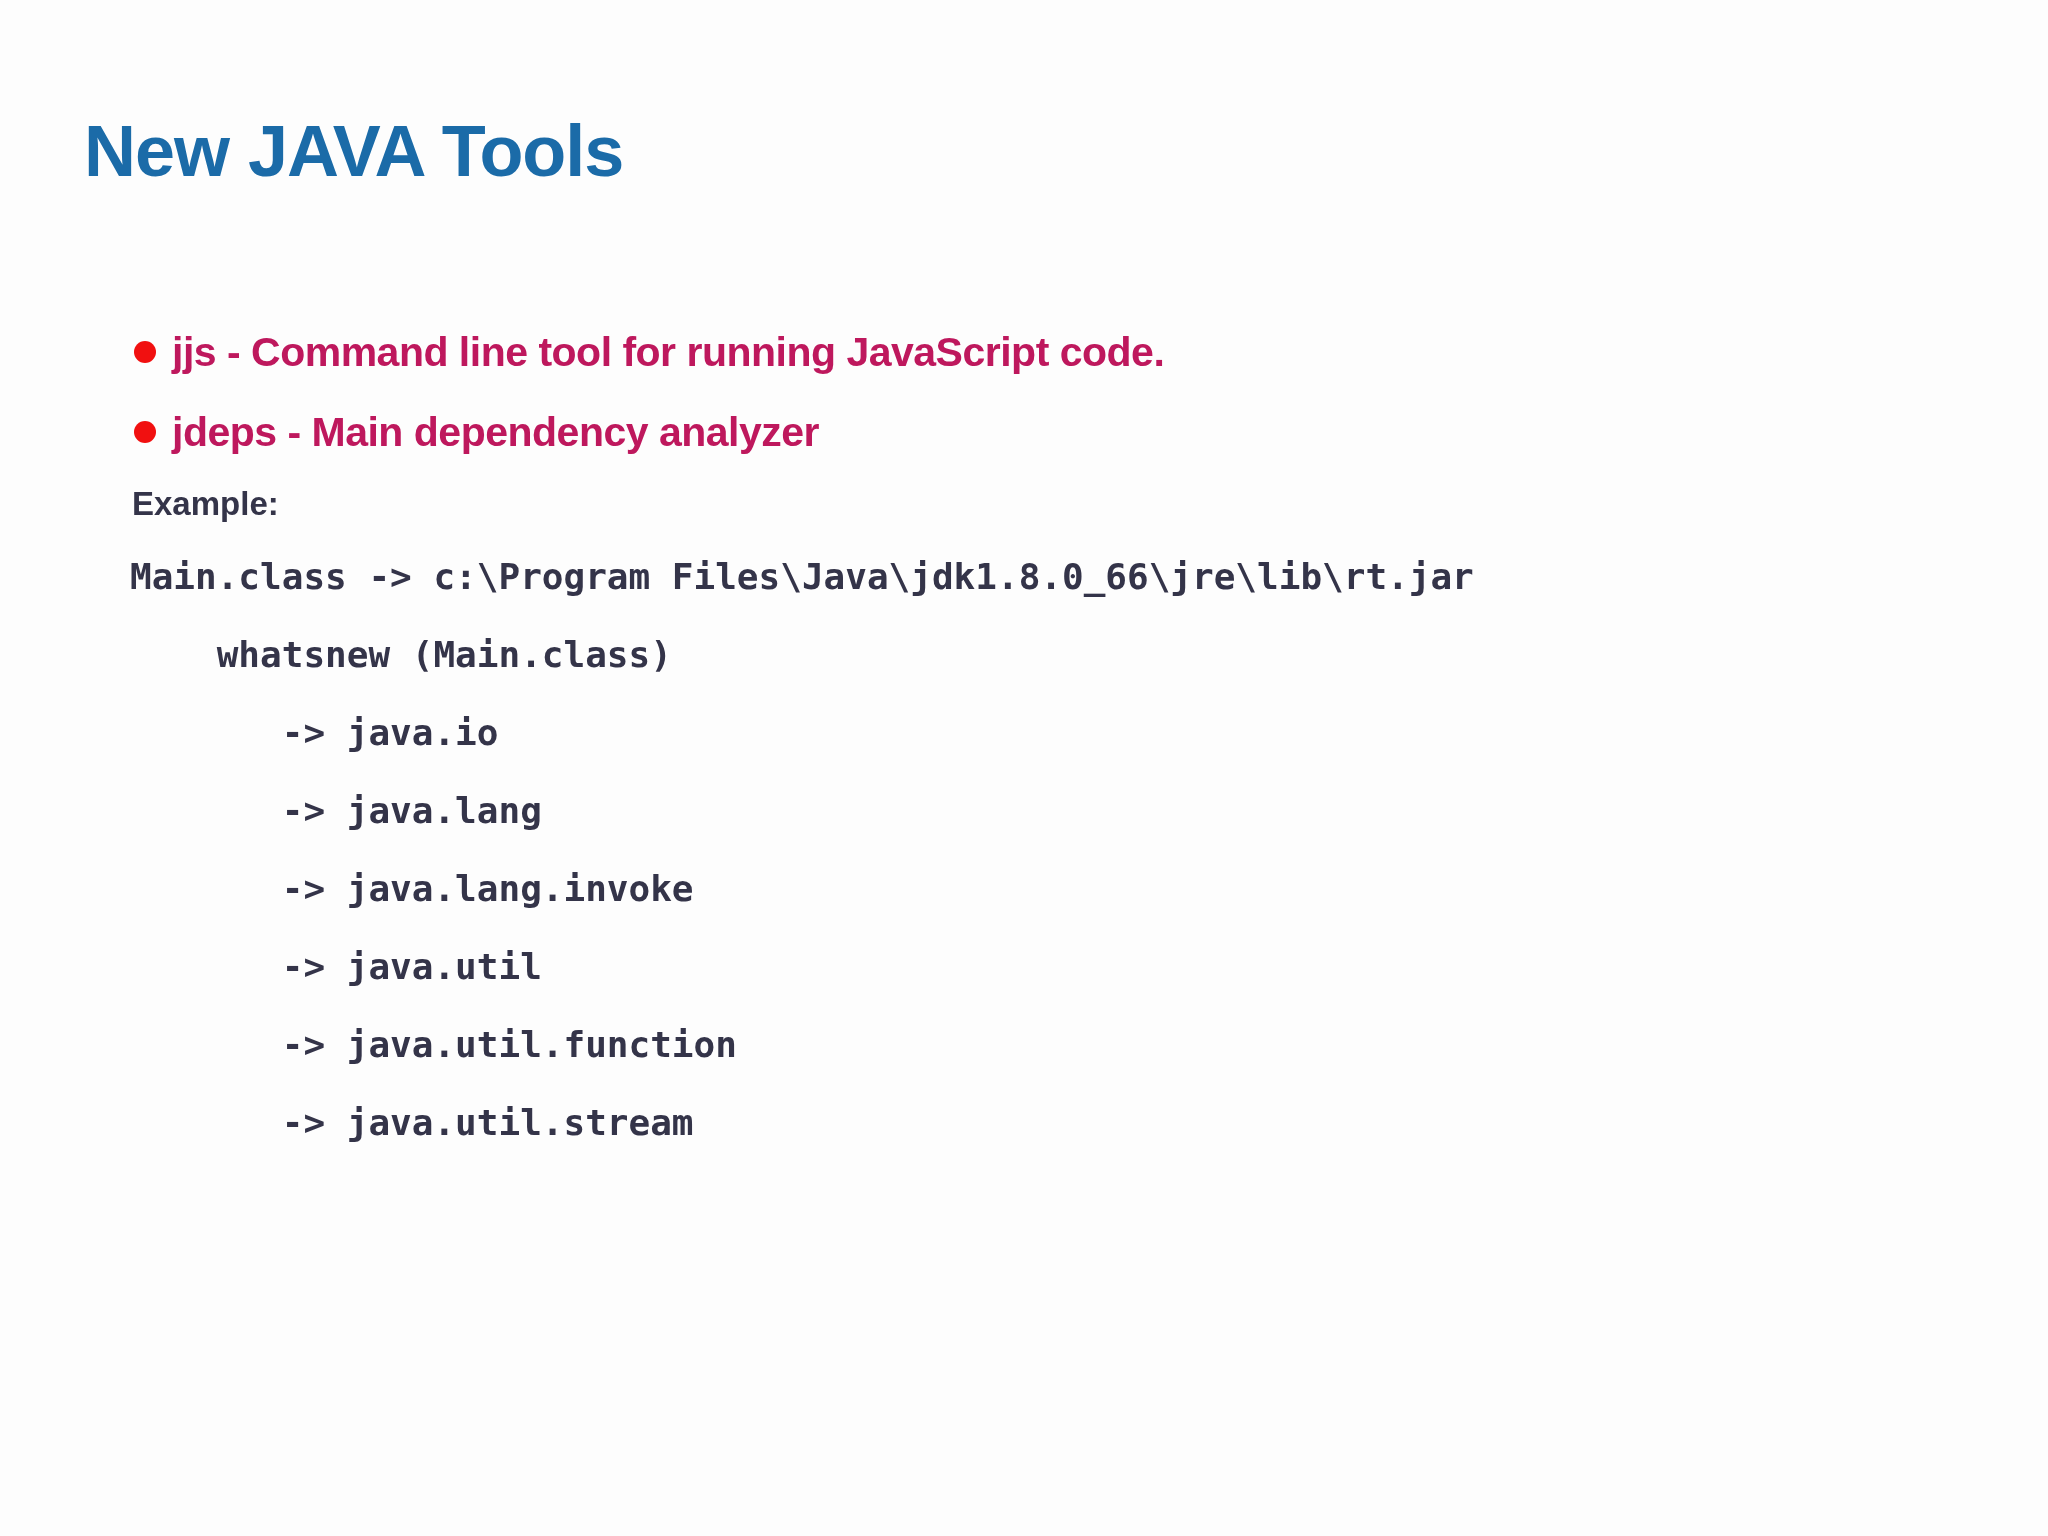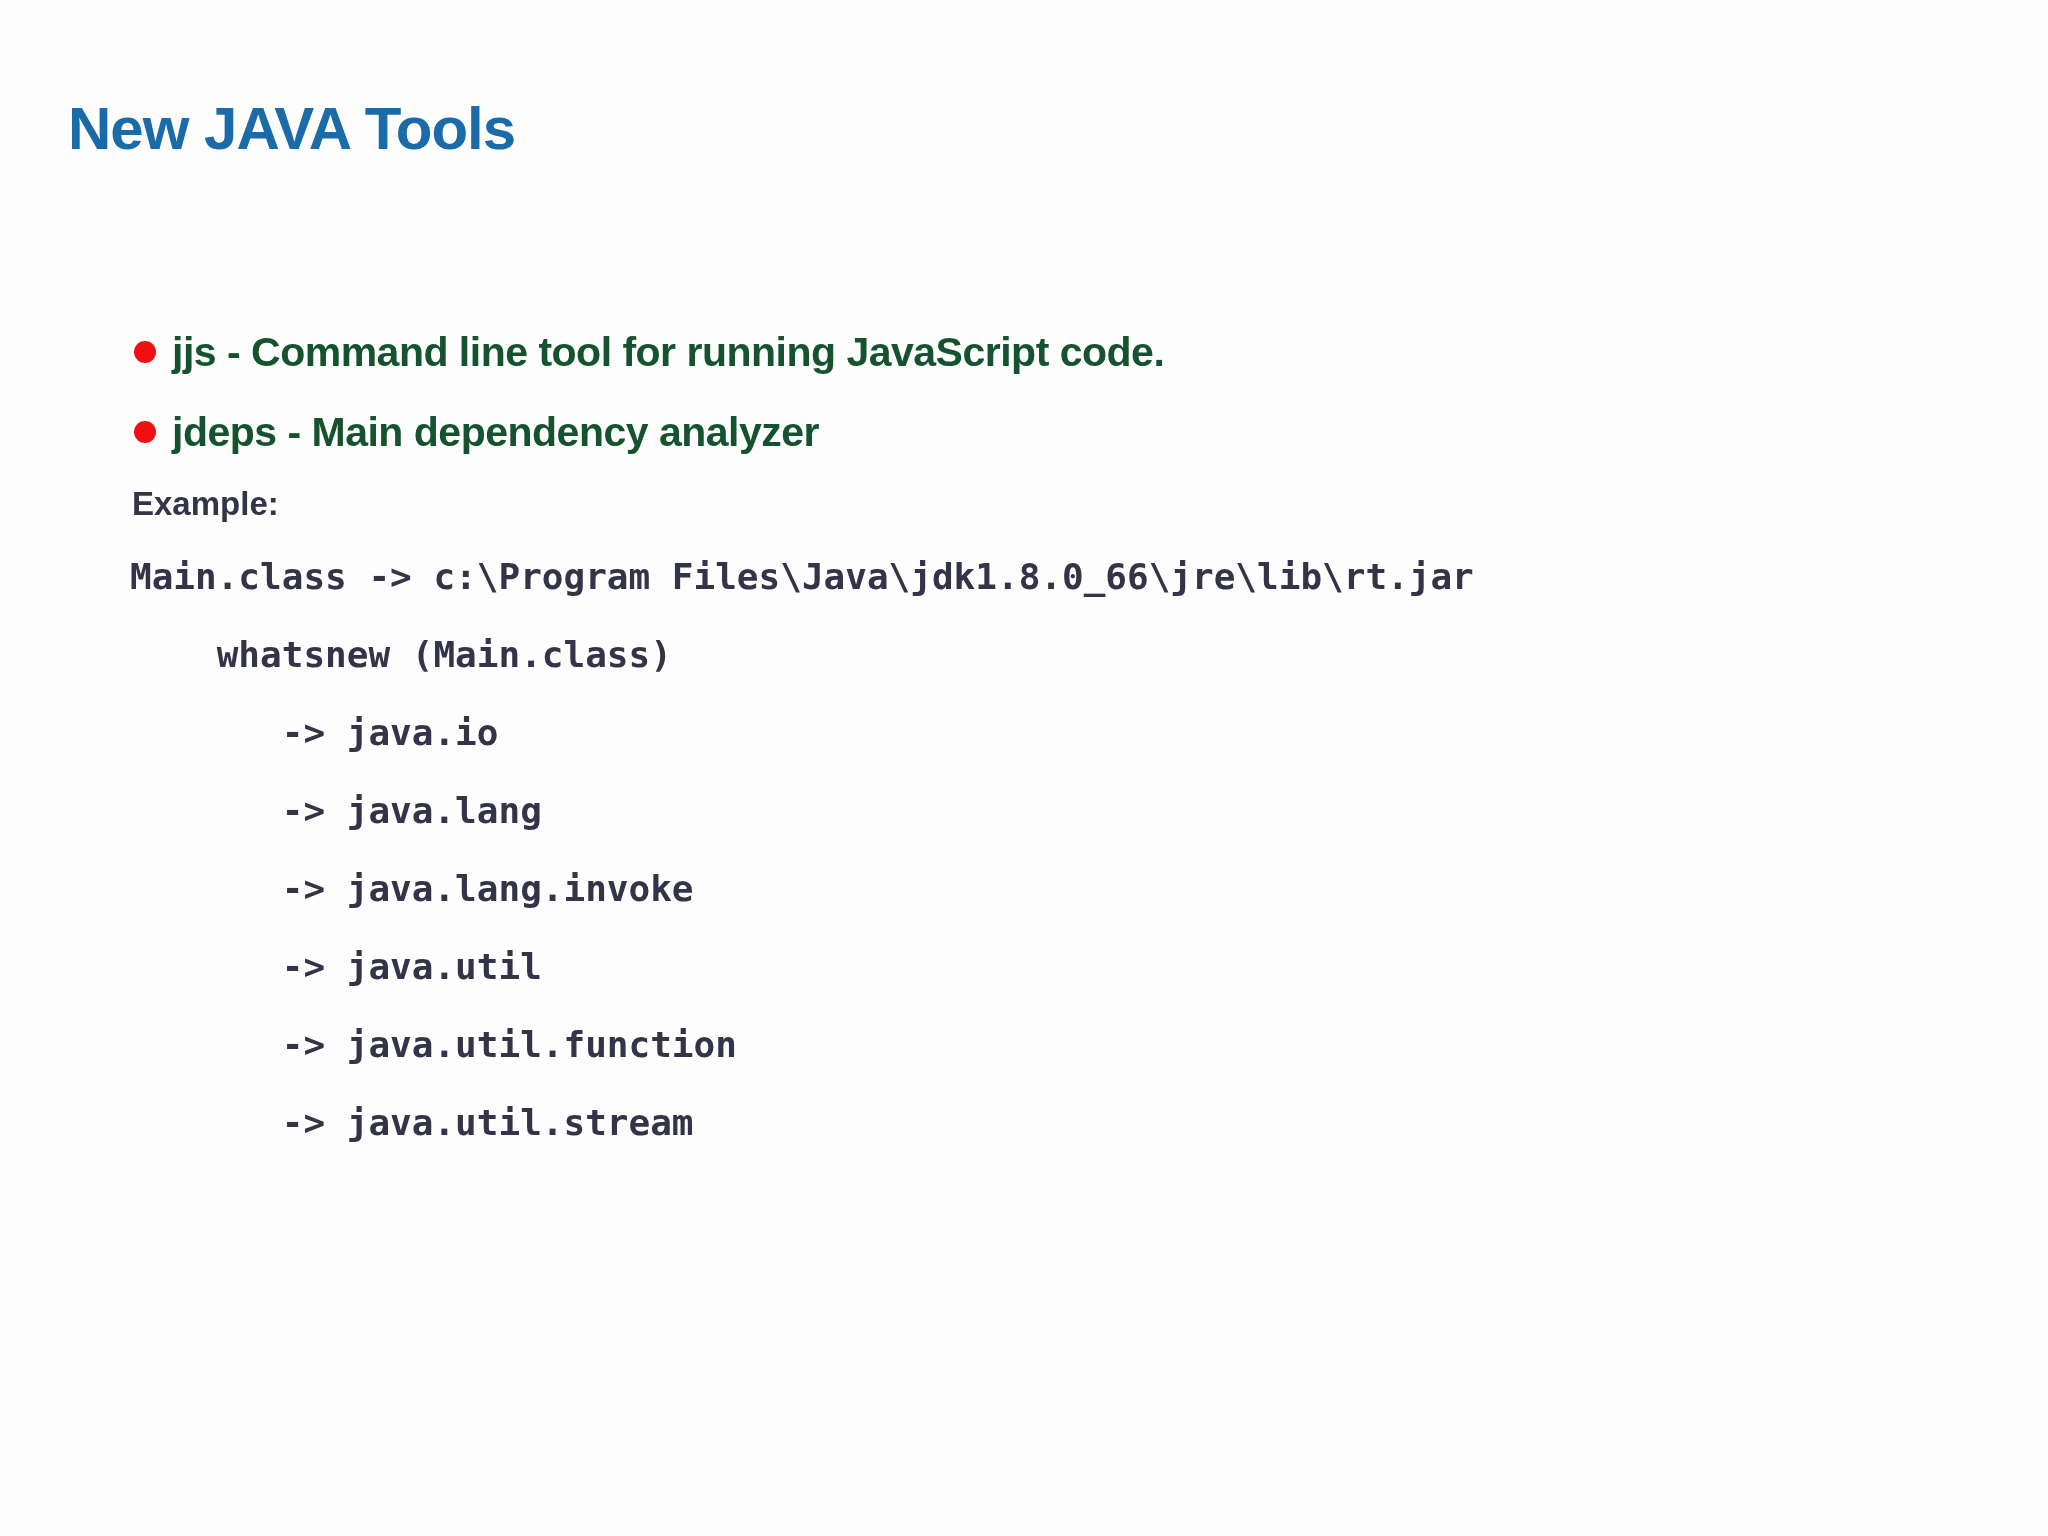--- a/index.html
+++ b/index.html
@@ -12,42 +12,42 @@
     width: 2048px;
     height: 1536px;
     background: #fdfdfd;
     overflow: hidden;
     font-family: "Liberation Sans", "DejaVu Sans", sans-serif;
   }
   .slide-title {
     position: absolute;
     left: 68px;
     top: 96px;
-    margin: 0;
-    font-size: 60px;
+    margin: 16px;
+    font-size: 72px;
     font-weight: bold;
     letter-spacing: -1px;
     color: #1b6ba8;
     line-height: 1.1;
   }
   .bullet-list {
     position: absolute;
     left: 134px;
     top: 312px;
     margin: 0;
     padding: 0;
     list-style: none;
   }
   .bullet-item {
     display: flex;
     align-items: center;
     height: 80px;
     font-size: 41px;
     font-weight: bold;
-    color: #14532d;
+    color: #be185d;
     letter-spacing: -0.5px;
   }
   .bullet-dot {
     width: 22px;
     height: 22px;
     border-radius: 50%;
     background: #f11010;
     margin-right: 16px;
     flex: 0 0 auto;
   }

